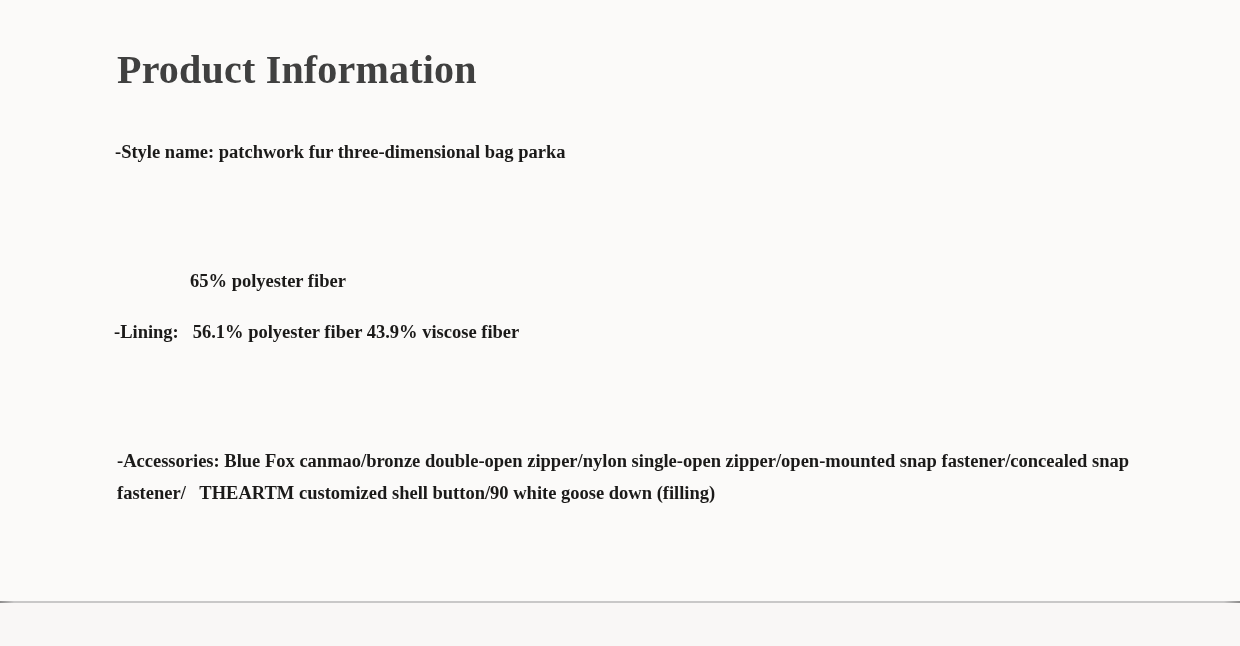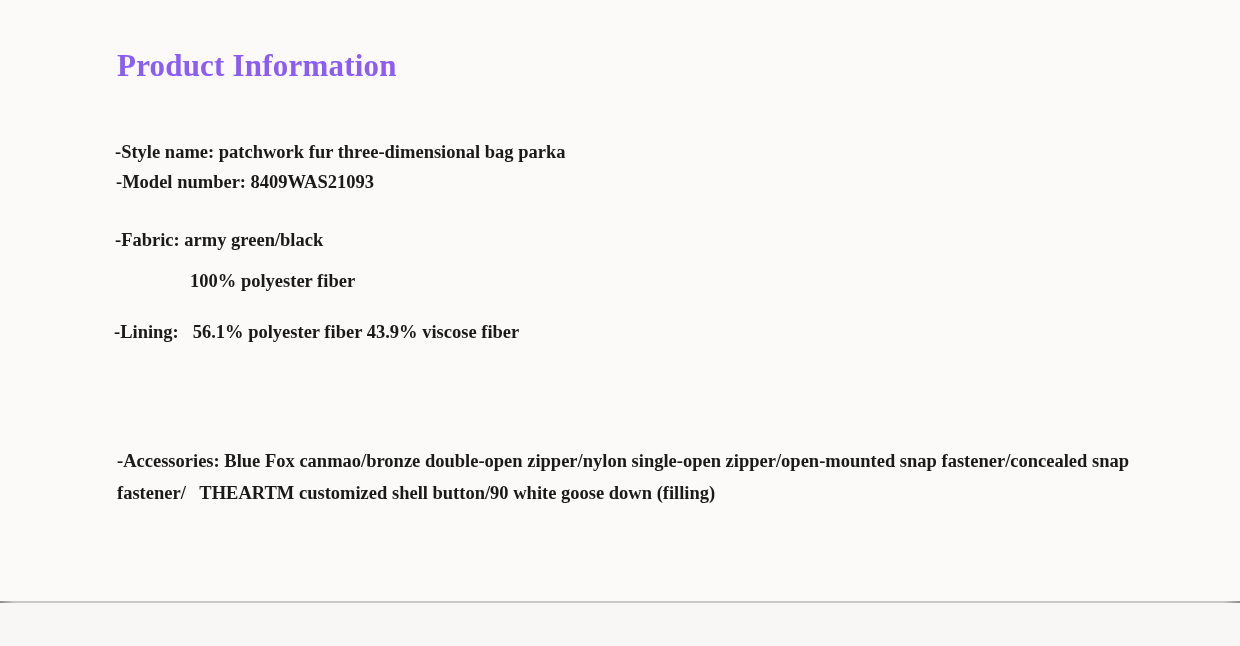--- a/index.html
+++ b/index.html
@@ -14,25 +14,25 @@
     background: #fbfaf9;
     overflow: hidden;
     font-family: "Liberation Serif", "DejaVu Serif", serif;
     color: #1a1918;
   }
   .page-title {
     position: absolute;
     left: 117px;
     top: 50px;
     margin: 0;
-    font-size: 31px;
+    font-size: 40px;
     font-weight: 700;
     line-height: 1;
     letter-spacing: 0.2px;
-    color: #8b5cf6;
+    color: #404040;
     white-space: pre;
   }
   .spec {
     position: absolute;
     margin: 0;
     font-size: 18.5px;
     font-weight: 700;
     line-height: 1;
     white-space: pre-wrap;
     color: #1b1a19;
@@ -70,25 +70,23 @@
 </style>
 </head>
 <body>
 
 <div class="stage">
 
   <h1 class="page-title">Product Information</h1>
 
   <p class="spec spec-style">-Style name: patchwork fur three-dimensional bag parka</p>
 
-  <p class="spec spec-model">-Model number: 8409WAS21093</p>
 
-  <p class="spec spec-fabric">-Fabric: army green/black</p>
 
-  <p class="spec spec-fabric-comp">100% polyester fiber</p>
+  <p class="spec spec-fabric-comp">65% polyester fiber</p>
 
   <p class="spec spec-lining">-Lining:   56.1% polyester fiber 43.9% viscose fiber</p>
 
 
   <p class="spec spec-accessories">-Accessories: Blue Fox canmao/bronze double-open zipper/nylon single-open zipper/open-mounted snap fastener/concealed snap fastener/   THEARTM customized shell button/90 white goose down (filling)</p>
 
   <div class="divider"></div>
 
   <div class="footer-strip"></div>
 

